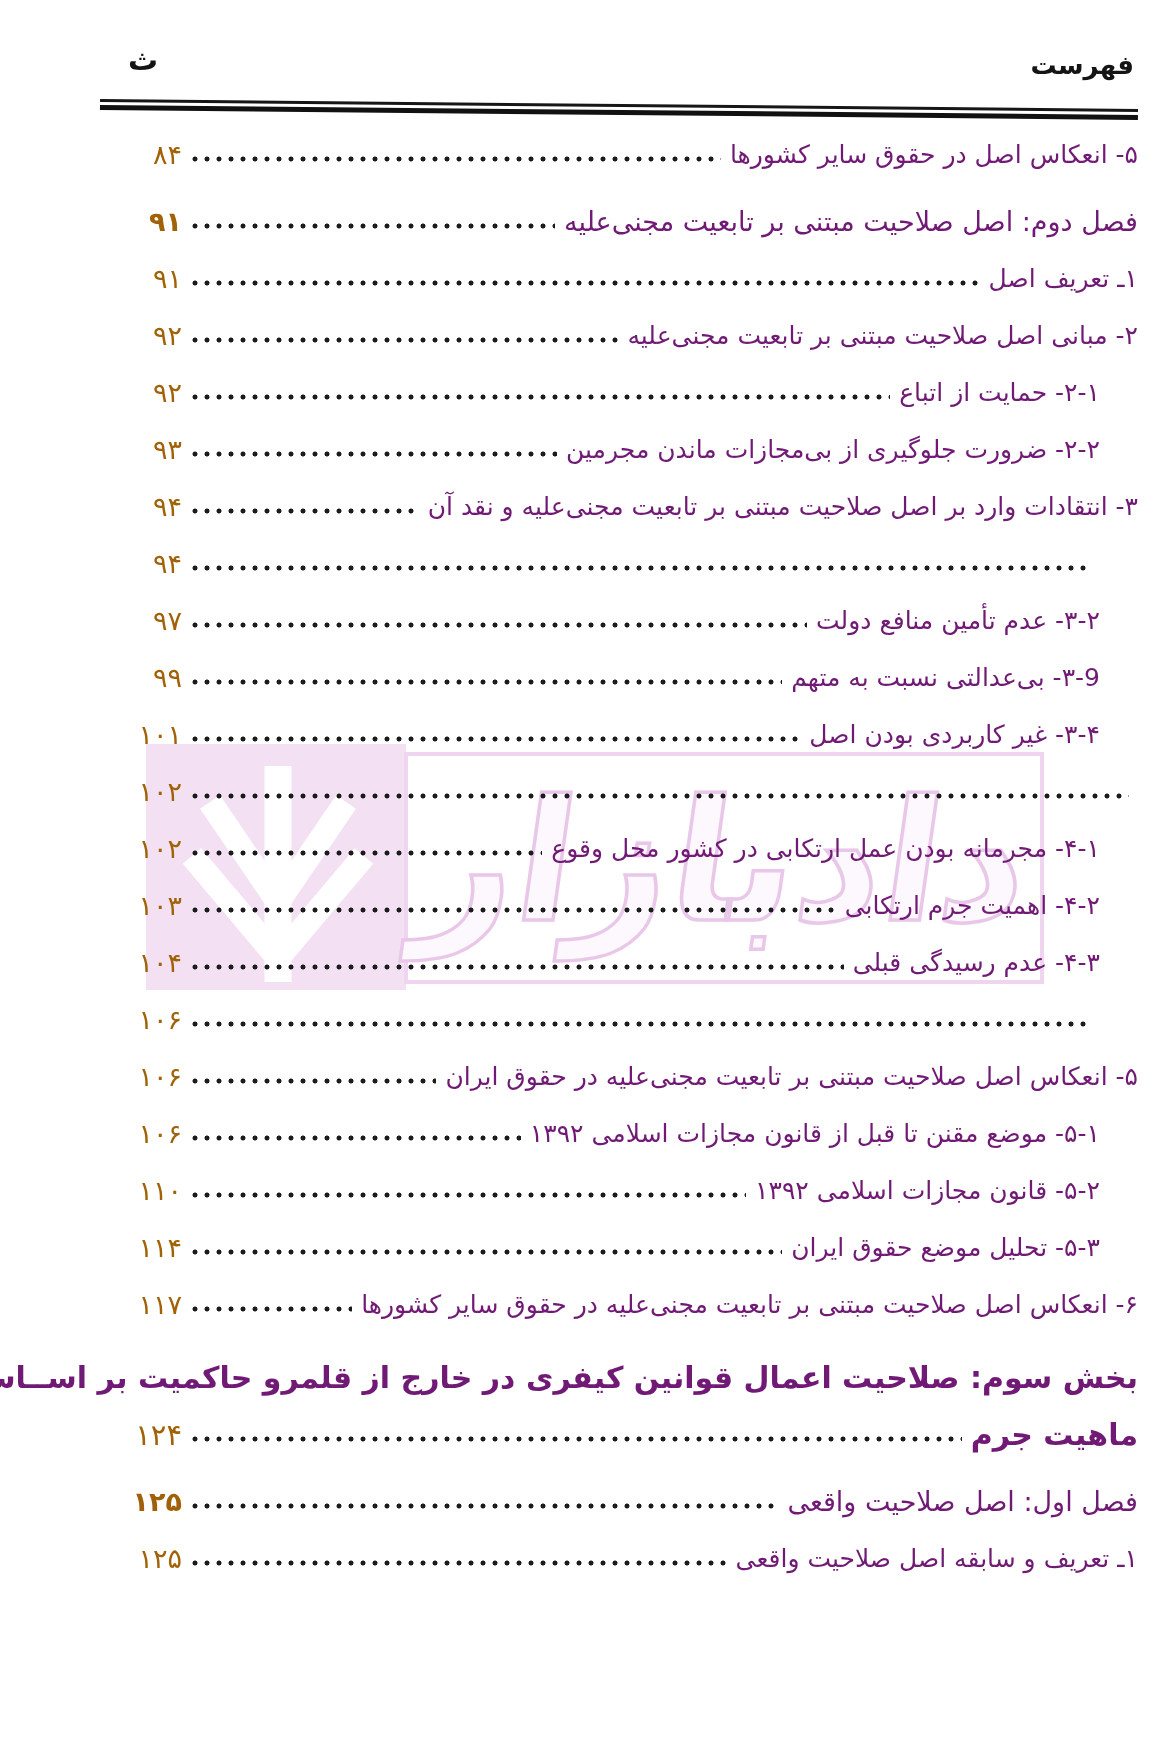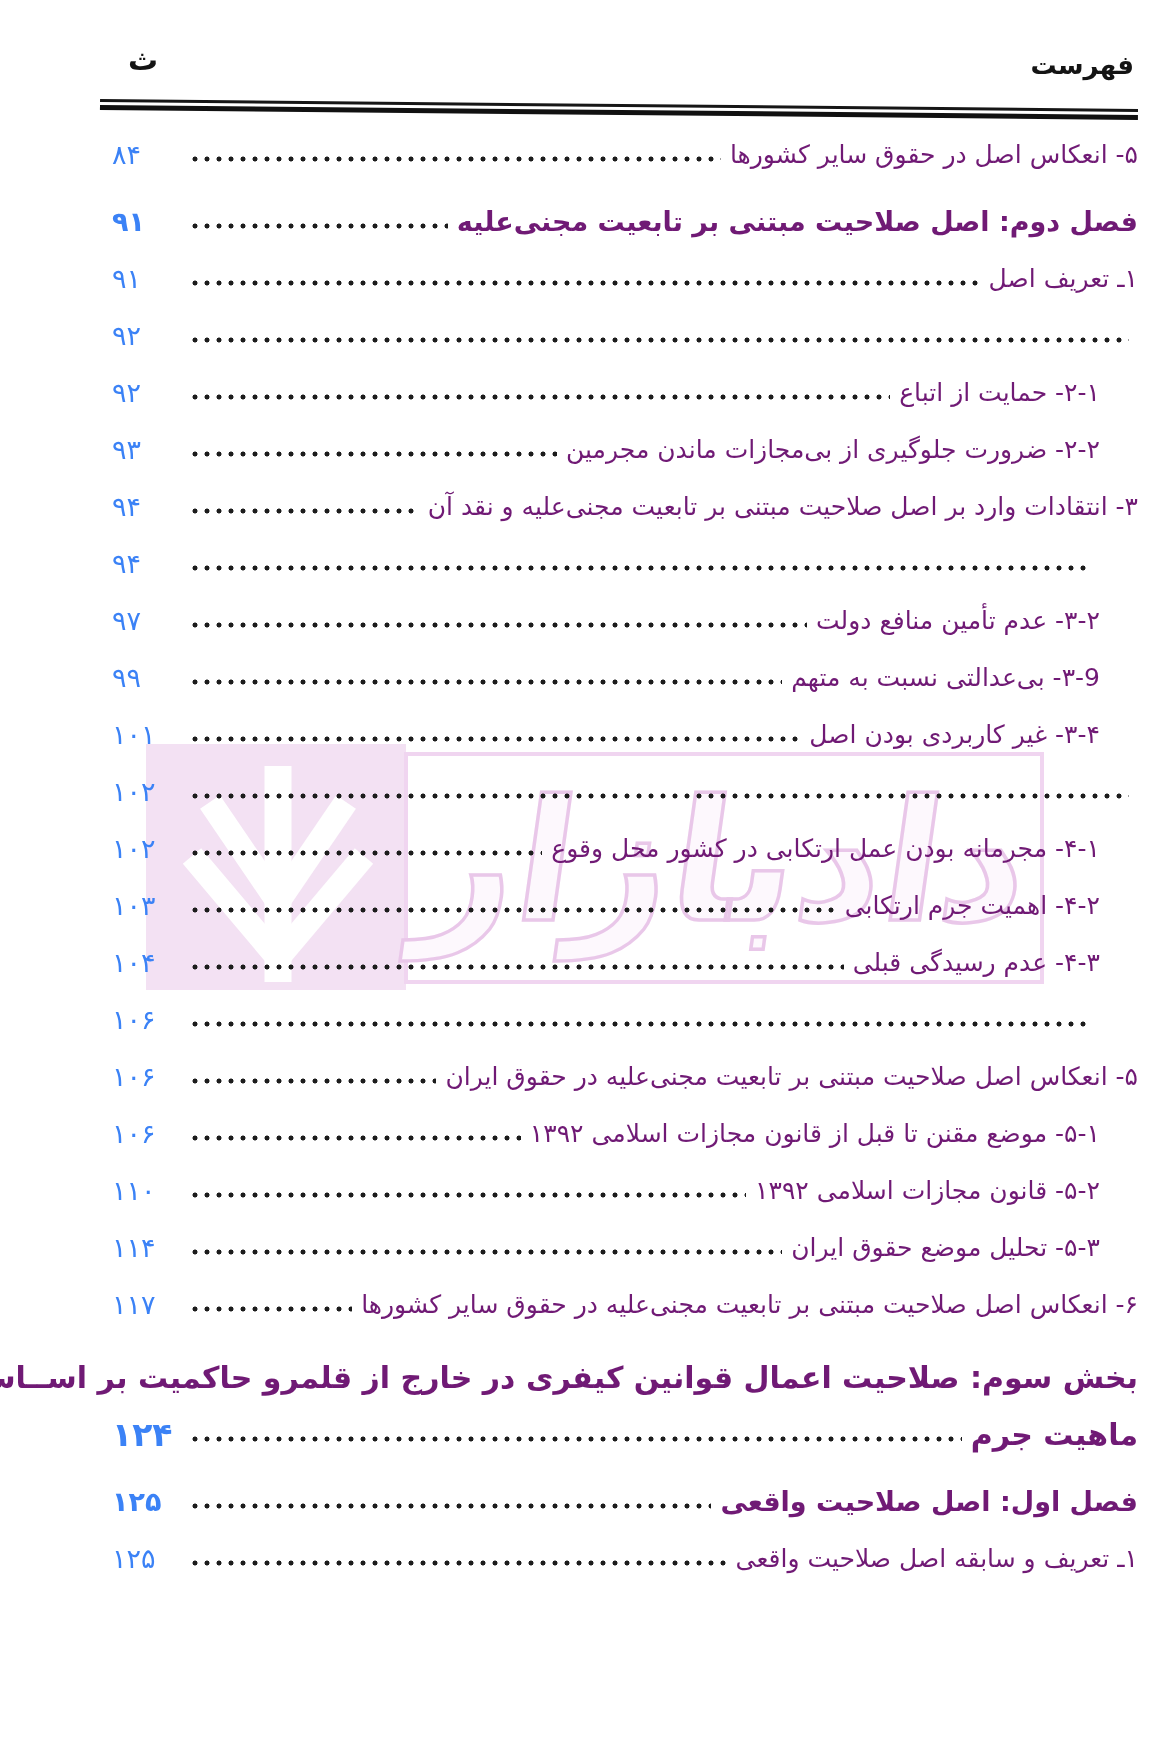--- a/index.html
+++ b/index.html
@@ -61,29 +61,29 @@
   .row .t{
     flex:0 0 auto;white-space:nowrap;
     font-size:25px;color:#701a75;
   }
   .row .leader{
     flex:1 1 0;min-width:0;height:30px;margin:8px 9px 0 7px;
     background-image:radial-gradient(circle,#1c1c1c 2.2px,rgba(0,0,0,0) 2.8px);
     background-size:12px 30px;background-repeat:repeat-x;background-position:left center;
   }
   .row .num{
-    flex:0 0 auto;min-width:70px;text-align:left;
-    font-size:27px;color:#3b82f6;
+    flex:0 0 auto;min-width:70px;text-align:right;
+    font-size:27px;color:#a16207;
   }
   .row.ind{padding-right:38px;}
   .row.chapter{margin-top:10px;}
-  .row.chapter .t{font-weight:700;font-size:27px;}
+  .row.chapter .t{font-weight:400;font-size:27px;}
   .row.chapter .num{font-weight:700;}
   .row.section .t{font-weight:700;font-size:30px;}
-  .row.section .num{font-weight:700;font-size:33px;}
+  .row.section .num{font-weight:400;font-size:29px;}
   .row.section.nopage{margin-top:16px;}
   .row.nopage .leader{background:none;}
   .row.nopage .num{min-width:0;}
 </style>
 </head>
 <body>
 
 <div class="watermark">
   <div class="wm-square">
     <svg viewBox="0 0 260 246">
@@ -119,20 +119,21 @@
     <span class="t">فصل دوم: اصل صلاحیت مبتنی بر تابعیت مجنی‌علیه</span>
     <span class="leader"></span>
     <span class="num">۹۱</span>
   </div>
       <div class="row normal">
     <span class="t">۱ـ تعریف اصل</span>
     <span class="leader"></span>
     <span class="num">۹۱</span>
   </div>
       <div class="row normal">
+    <span class="t">۲- مبانی اصل صلاحیت مبتنی بر تابعیت مجنی‌علیه</span>
     <span class="leader"></span>
     <span class="num">۹۲</span>
   </div>
       <div class="row normal ind">
     <span class="t">۲-۱- حمایت از اتباع</span>
     <span class="leader"></span>
     <span class="num">۹۲</span>
   </div>
       <div class="row normal ind">
     <span class="t">۲-۲- ضرورت جلوگیری از بی‌مجازات ماندن مجرمین</span>

